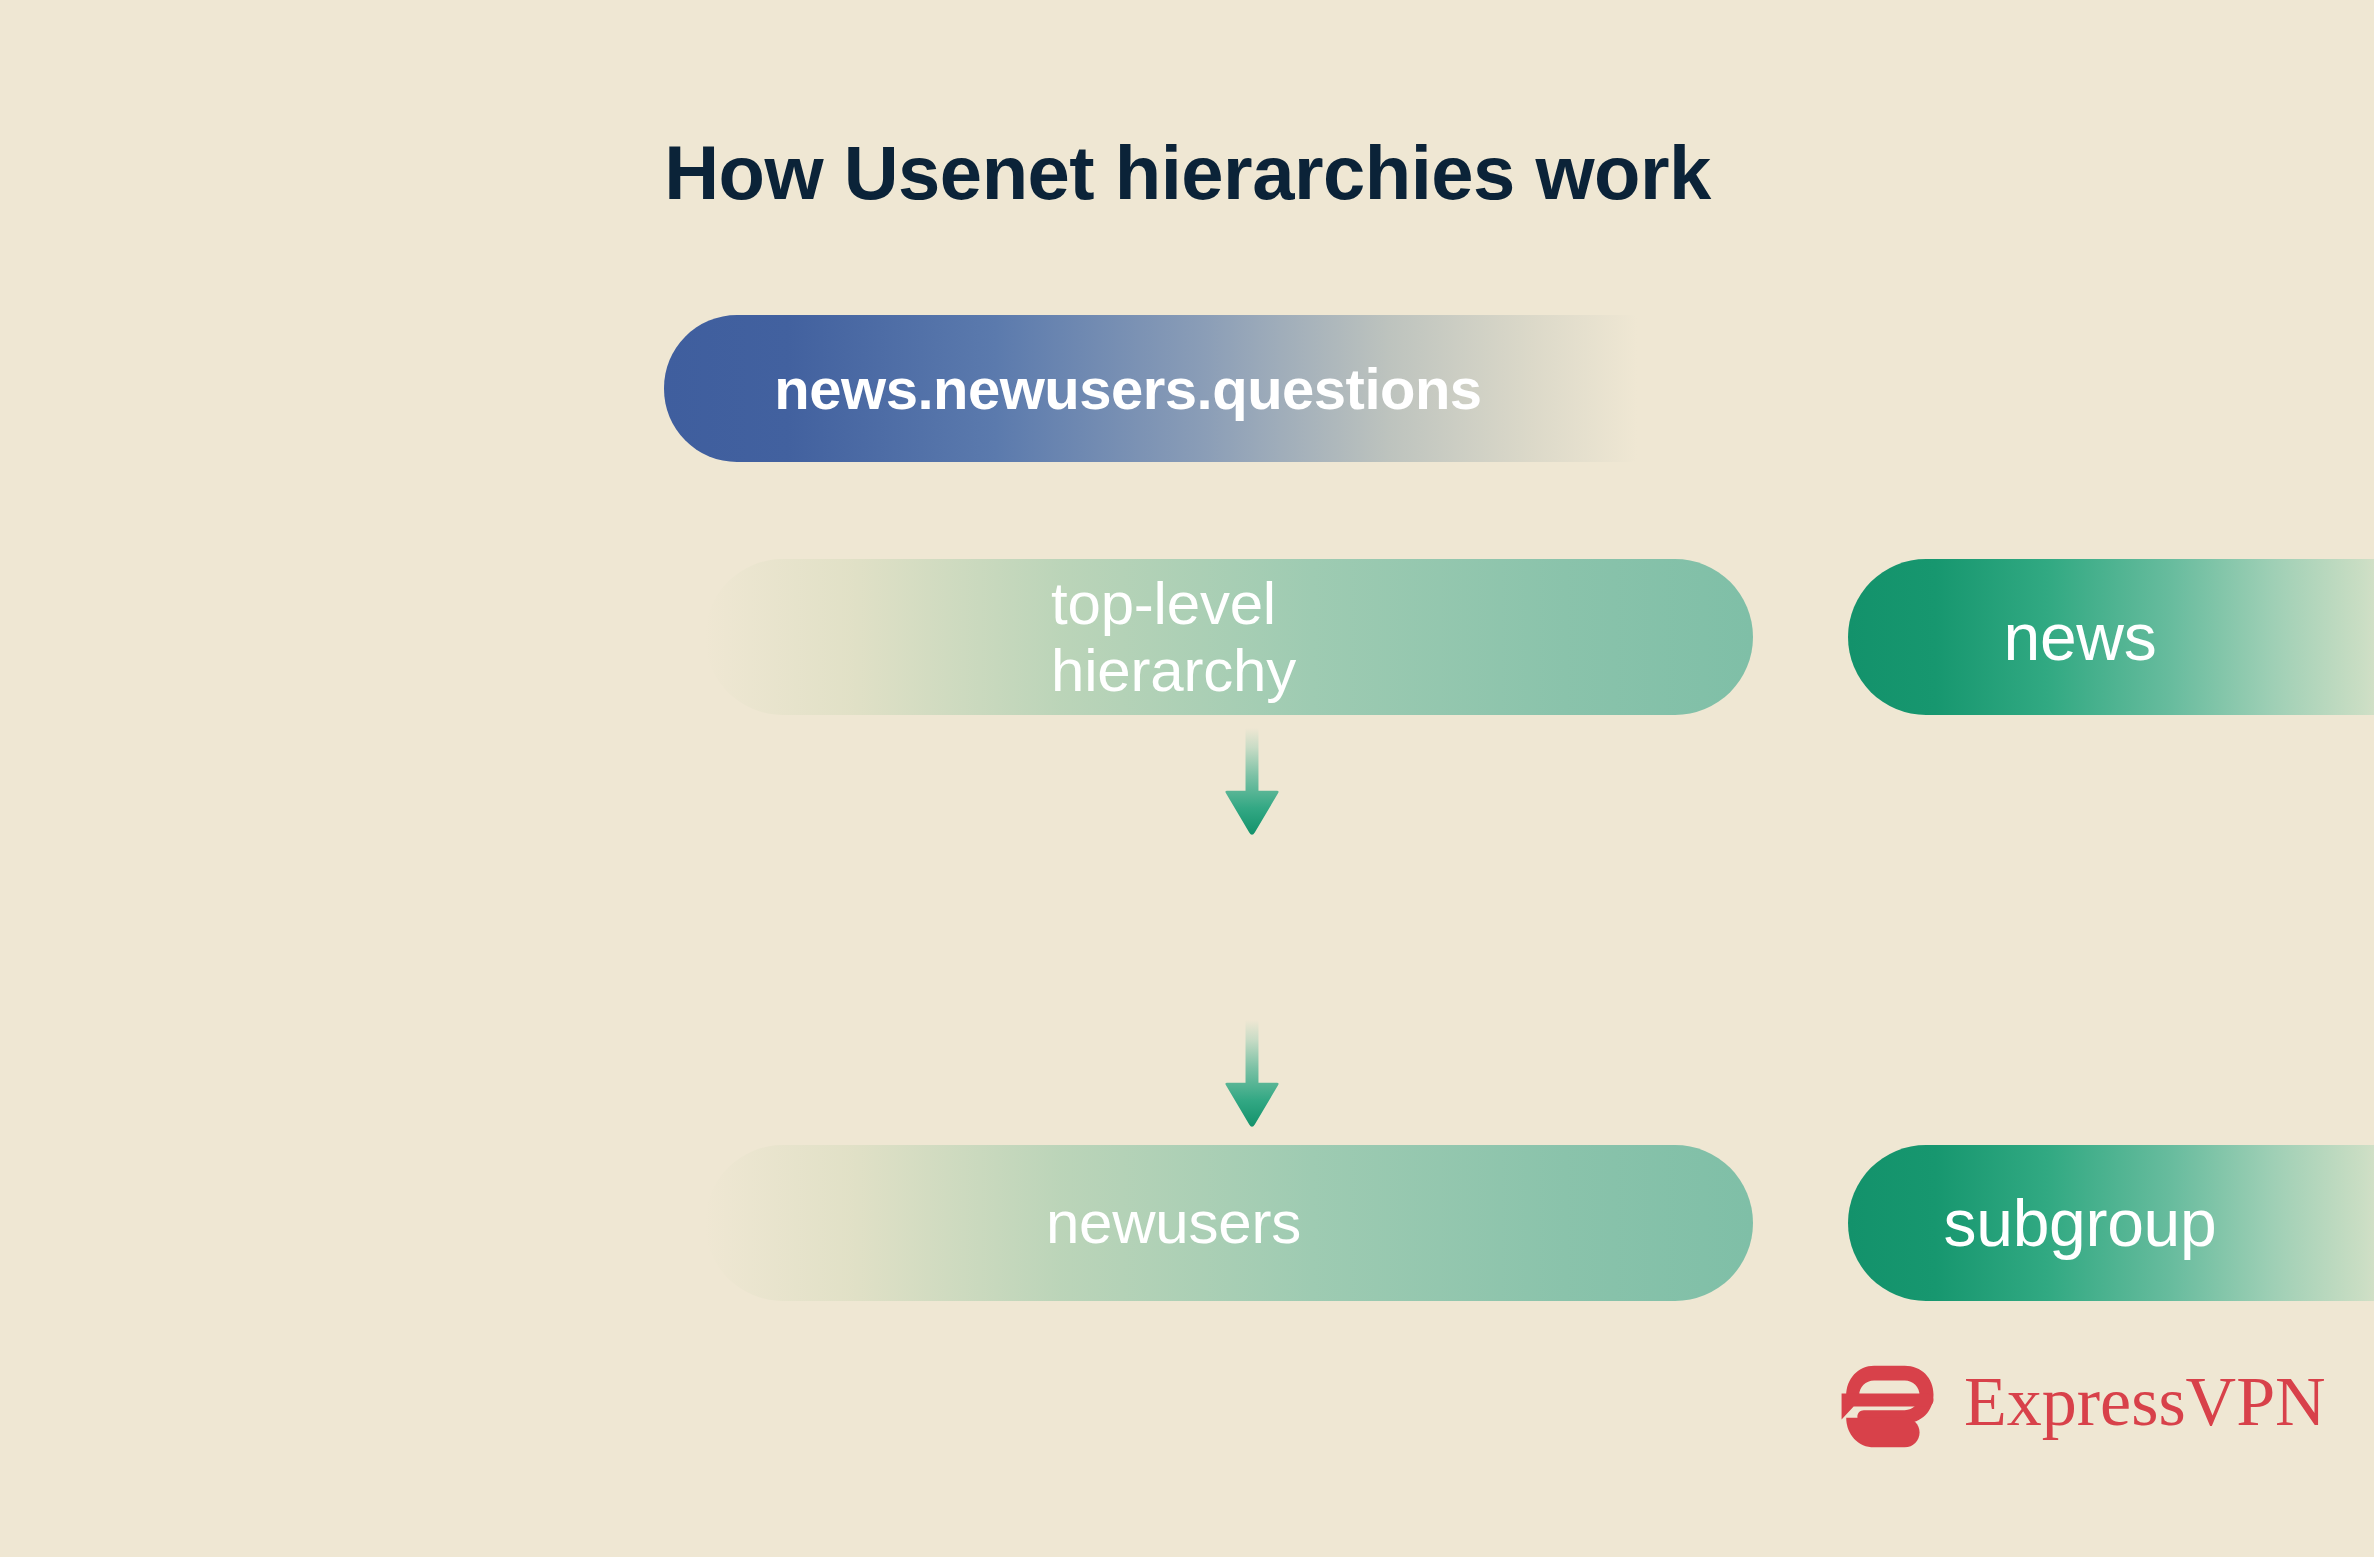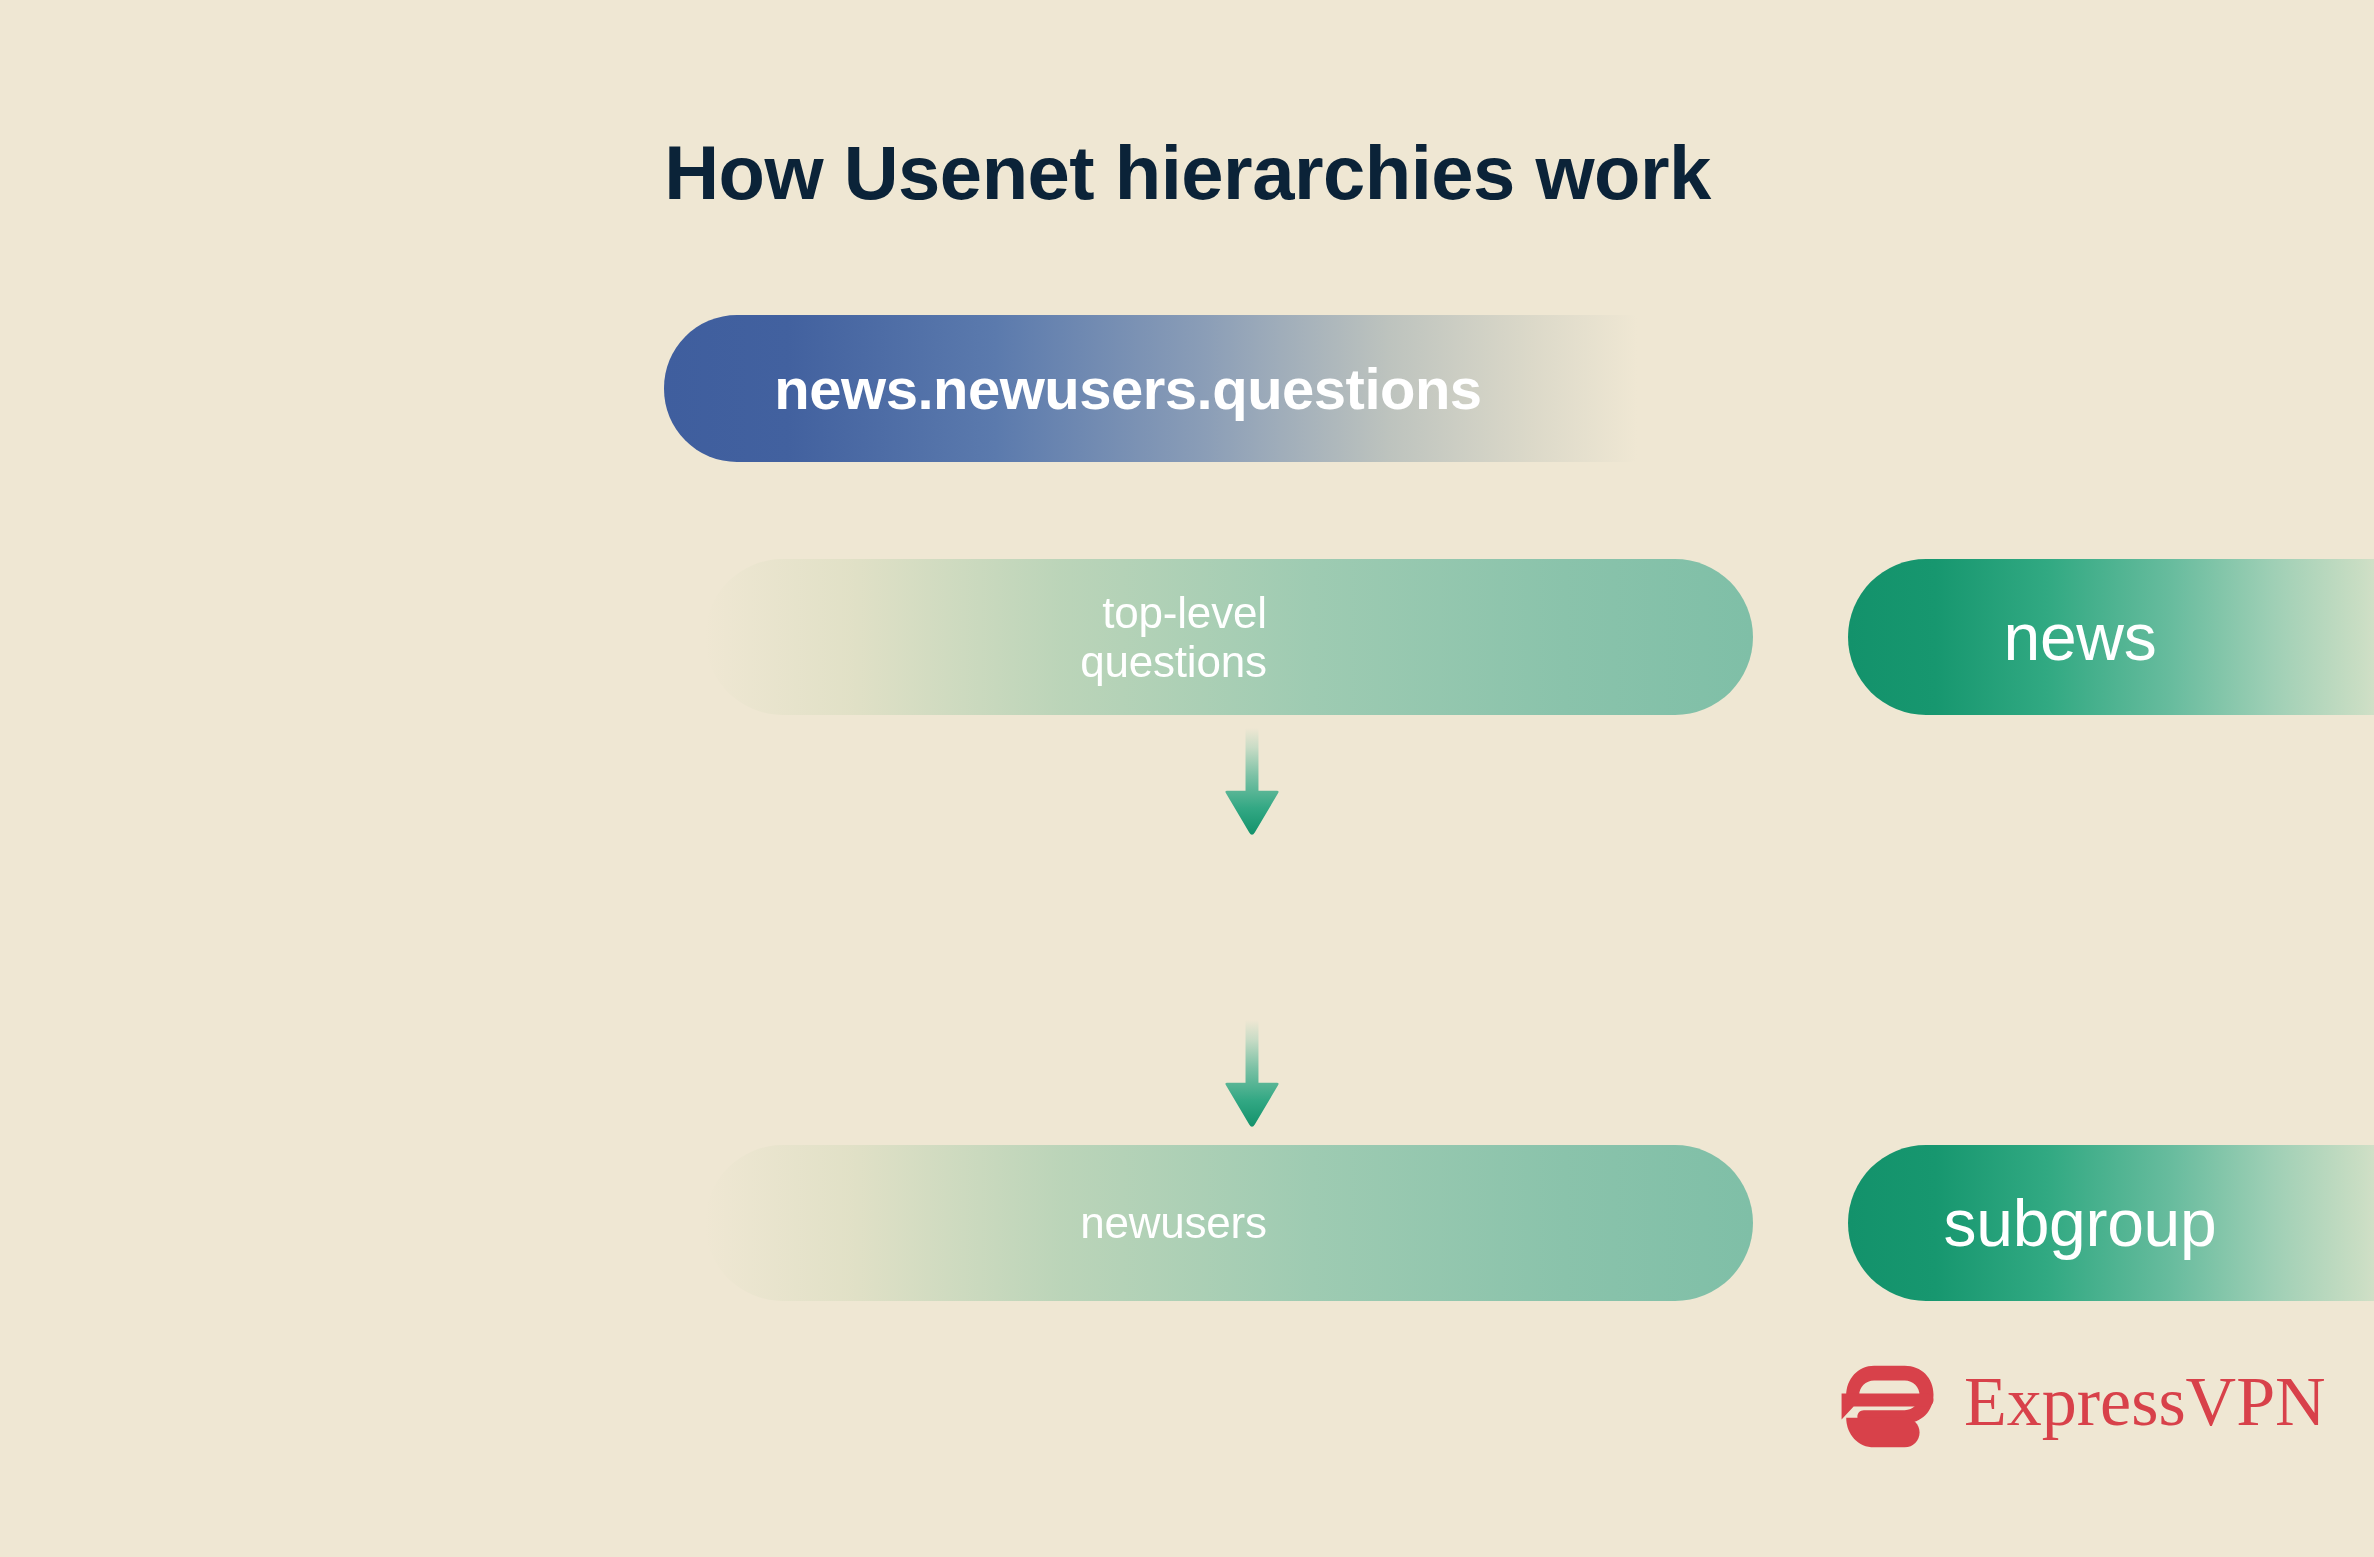--- a/index.html
+++ b/index.html
@@ -92,22 +92,22 @@
   }
   .row-label-text {
     position: absolute;
     left: 0;
     top: 0;
     width: 937px;
     height: 156px;
     display: flex;
     align-items: center;
     justify-content: center;
-    text-align: right;
-    font-size: 44px;
+    text-align: left;
+    font-size: 60px;
     font-weight: normal;
     color: #FFFFFF;
     line-height: 1.12;
     letter-spacing: -0.2px;
   }
 
   .row-value-pill {
     position: absolute;
     left: 1143px;
     top: 0;
@@ -184,21 +184,21 @@
 
   <div class="fullname-pill">
     <div class="fullname-text">news.newusers.questions</div>
   </div>
 
   <div class="row" style="left:705px; top:559px; width:1061px;">
     <div class="row-label-bar"></div>
     <div class="row-label-text">
       <span>
         <span>top-level</span><br>
-        <span>questions</span>
+        <span>hierarchy</span>
       </span>
     </div>
     <div class="row-value-pill">
       <div class="row-value-text">news</div>
     </div>
   </div>
 
   <div class="arrow" style="left:1224px; top:728px;">
     <svg viewBox="0 0 60 118" xmlns="http://www.w3.org/2000/svg">
       <defs>

